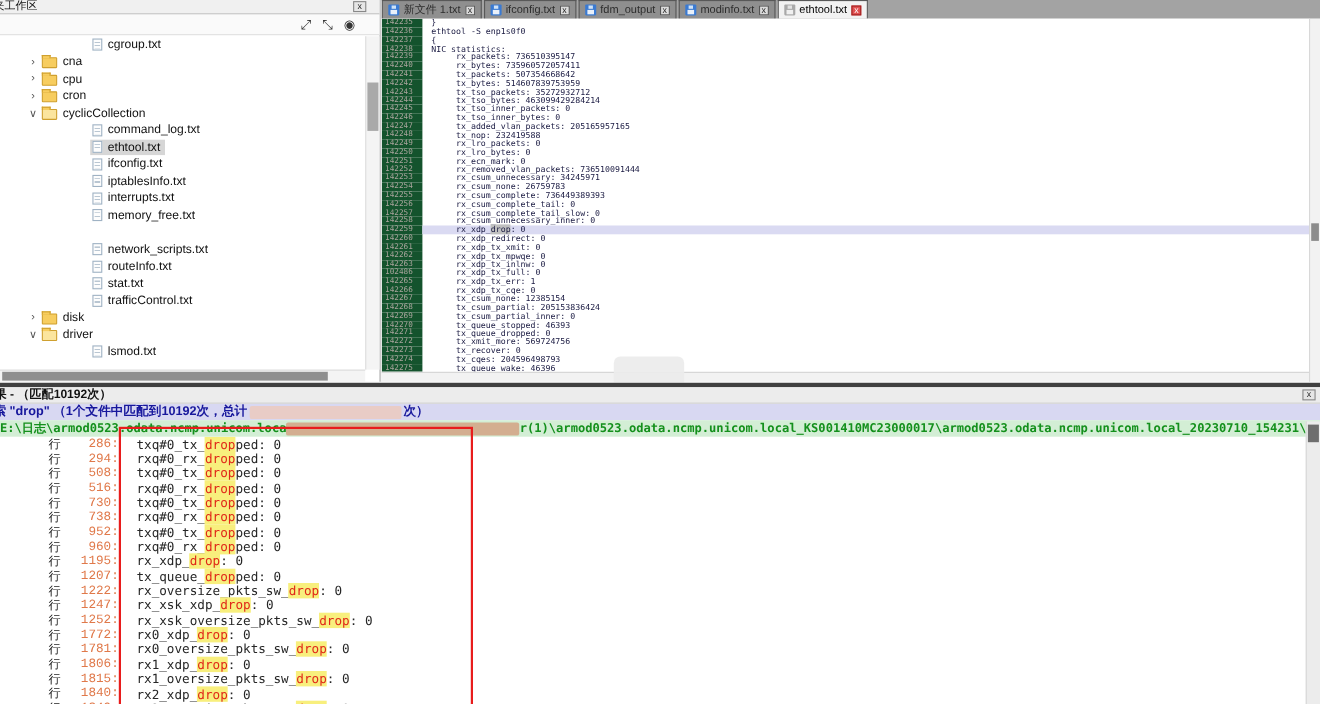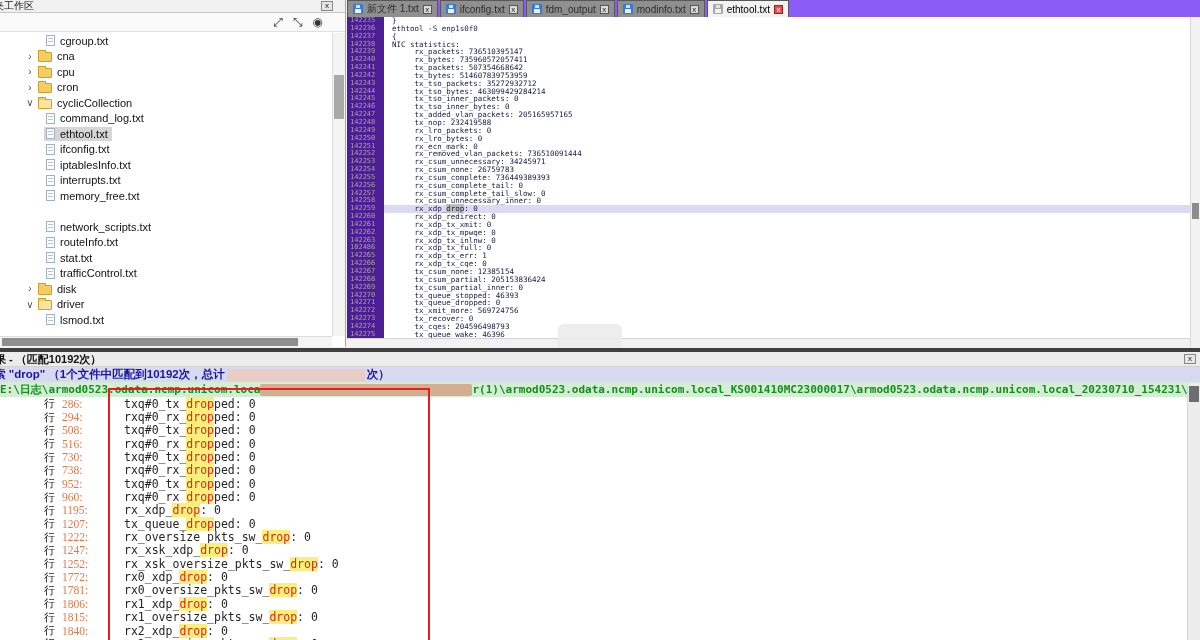--- a/index.html
+++ b/index.html
@@ -10,55 +10,55 @@
   .ws-panel { position:absolute; left:0; top:0; width:346px; height:347px; background:#fff; border-right:1px solid #a8a8a8; }
   .ws-title { height:13px; background:#f0f0f0; border-bottom:1px solid #c6c6c6; font-size:10px; color:#111; line-height:12px; overflow:hidden; position:relative; }
   .ws-title .t { display:inline-block; margin-left:-6px; white-space:nowrap; }
   .xbtn { position:absolute; width:12px; height:10px; border:1px solid #888; background:#e6e6e6; color:#222; font-size:8px; line-height:8px; text-align:center; }
   .ws-title .xbtn { right:12px; top:1px; }
   .ws-toolbar { height:19px; background:#fafafa; border-bottom:1px solid #e0e0e0; display:flex; justify-content:flex-end; align-items:center; gap:10px; padding-right:22px; }
   .tool-ico { font-size:12px; color:#333; line-height:14px; }
   .tree { position:absolute; left:0; top:33px; right:13px; bottom:11px; overflow:hidden; font-size:11px; color:#111; }
   .tree-row { height:15.5px; display:flex; align-items:center; white-space:nowrap; }
   .tree-row.lvl1 { padding-left:24px; }
-  .tree-row.lvl2 { padding-left:32px; }
+  .tree-row.lvl2 { padding-left:70px; }
   .arr { width:12px; flex:none; color:#555; font-size:10px; text-align:center; }
   .iwrap { display:inline-flex; align-items:center; gap:5px; padding:1px 4px 1px 2px; }
   .sel .iwrap { background:#d6d6d6; }
   .ic { flex:none; position:relative; display:inline-block; }
   .ic-folder, .ic-folder-open { width:14px; height:10px; background:#f7cd5f; border:1px solid #cfa02f; border-radius:1px; margin-top:2px; }
   .ic-folder::before, .ic-folder-open::before { content:""; position:absolute; left:-1px; top:-3px; width:6px; height:2px; background:#f7cd5f; border:1px solid #cfa02f; border-bottom:none; }
   .ic-folder-open { background:#fbe59e; }
   .ic-file { width:9px; height:11px; background:#fdfdfd; border:1px solid #9fb2c4; }
   .ic-file::before { content:""; position:absolute; left:1px; top:2px; width:5px; height:6px;
      background:repeating-linear-gradient(#b9c6d2 0 1px, transparent 1px 3px); }
   .ic-none { width:9px; height:11px; visibility:hidden; }
   .tree-vsb { position:absolute; right:0; top:33px; width:13px; bottom:11px; background:#f4f4f4; border-left:1px solid #dcdcdc; }
   .tree-vsb .thumb { position:absolute; left:1px; right:1px; top:42px; height:44px; background:#a9a9a9; }
   .tree-hsb { position:absolute; left:0; bottom:0; height:11px; right:13px; background:#f4f4f4; border-top:1px solid #dcdcdc; }
   .tree-hsb .thumb { position:absolute; top:1px; bottom:1px; left:2px; width:296px; background:#8f8f8f; }
 
   
   .ed-area { position:absolute; left:347px; top:0; right:0; height:347px; background:#fff; }
-  .tabbar { height:17px; background:#8b5cf6; display:flex; align-items:stretch; overflow:hidden; }
+  .tabbar { height:17px; background:#a3a3a3; display:flex; align-items:stretch; overflow:hidden; }
   .tab { display:inline-flex; align-items:center; gap:4px; padding:0 5px; margin-right:2px; background:#8f8f8f; border:1px solid #585858; border-bottom:none; font-size:10px; color:#2d2d2d; white-space:nowrap; }
   .tab.active { background:#f2f2f2; color:#000; }
   .floppy { width:10px; height:10px; background:#3a7ad2; border-radius:1px; position:relative; flex:none; }
   .floppy::before { content:""; position:absolute; left:3px; top:1px; width:4px; height:3px; background:#cfe2f6; }
   .floppy::after { content:""; position:absolute; left:2px; bottom:1px; width:6px; height:4px; background:#e9f0f9; }
   .tab.active .floppy { background:#a9a9a9; }
   .tab.active .floppy::before { background:#e2e2e2; }
   .tab.active .floppy::after { background:#f0f0f0; }
   .tx { width:9px; height:9px; border:1px solid #555; background:#dcdcdc; color:#222; font-size:8px; line-height:7px; text-align:center; flex:none; }
   .tab.active .tx { background:#e05050; border-color:#a02020; color:#fff; }
 
   .ed-body { position:absolute; left:0; top:17px; right:10px; bottom:9px; overflow:hidden; background:#fff;
      font-family:"DejaVu Sans Mono","Liberation Mono",monospace; }
   .eline { display:flex; height:7.85px; line-height:7.9px; }
-  .lnum { width:37px; flex:none; background:#4c1d95; color:#a8a49c; font-size:7px; padding-left:3px; }
+  .lnum { width:37px; flex:none; background:#14532d; color:#a8a49c; font-size:7px; padding-left:3px; }
   .lrest { flex:1; color:#181840; font-size:7.5px; white-space:pre; padding-left:8px; }
   .eline.cur .lrest { background:#dadaf2; }
   .lrest span { white-space:pre; }
   .gm { background:#bfbfbf; }
   .gm:empty, .m:empty { display:none; }
   .ed-vsb { position:absolute; right:0; top:17px; width:10px; bottom:0; background:#f2f2f2; border-left:1px solid #d8d8d8; }
   .ed-vsb .thumb { position:absolute; left:1px; right:1px; top:186px; height:16px; background:#8c8c8c; }
   .ed-hsb { position:absolute; left:0; right:10px; bottom:0; height:9px; background:#f2f2f2; border-top:1px solid #d4d4d4; }
 
   .blur-ed { position:absolute; left:558px; top:324px; width:64px; height:32px; background:rgba(235,235,235,.92); border-radius:6px; pointer-events:none; }
@@ -70,21 +70,21 @@
   .res-title .xbtn { right:4px; top:2px; }
   .res-search { height:15px; background:#d8d8f2; font-size:11.5px; font-weight:bold; color:#17179c; line-height:15px; white-space:pre; display:flex; align-items:center; overflow:hidden; }
   .res-search .t { margin-left:-6px; }
   .blur-inline { display:inline-block; height:12px; border-radius:2px; vertical-align:middle; }
   .blur-search { width:138px; background:rgba(233,203,196,.97); margin:0 2px; }
   .res-path { height:15px; background:#d3eed5; font-family:"DejaVu Sans Mono","Liberation Mono",monospace; font-size:11px; font-weight:bold; color:#14901c; line-height:15px; white-space:pre; overflow:hidden; display:flex; align-items:center; }
   .blur-path { width:212px; background:rgba(211,166,136,.9); flex:none; }
   .res-rows { position:absolute; left:0; top:45px; right:13px; bottom:0; overflow:hidden; }
   .rrow { height:13.35px; display:flex; align-items:center; font-size:11.5px; white-space:pre; }
   .rl { margin-left:44px; width:18px; flex:none; color:#222; font-size:11px; }
-  .rn { width:46px; flex:none; color:#e0794a; font-family:Liberation Serif, serif; }
+  .rn { width:46px; flex:none; text-align:right; color:#e0794a; font-family:Liberation Mono, monospace; }
   .rc { margin-left:16px; color:#262626; font-family:"DejaVu Sans Mono","Liberation Mono",monospace; }
   .m { background:#f8ef7d; color:#e02818; }
   .res-vsb { position:absolute; right:0; top:31px; width:13px; bottom:0; background:#ececec; border-left:1px solid #d6d6d6; }
   .res-vsb .thumb { position:absolute; left:1px; right:1px; top:3px; height:16px; background:#6e6e6e; }
   .red-rect { position:absolute; left:108px; top:36px; width:322px; height:262px; border:2px solid #e81c1c; pointer-events:none; z-index:5; }
 </style>
 </head>
 <body>
 
 <div class="ws-panel">

